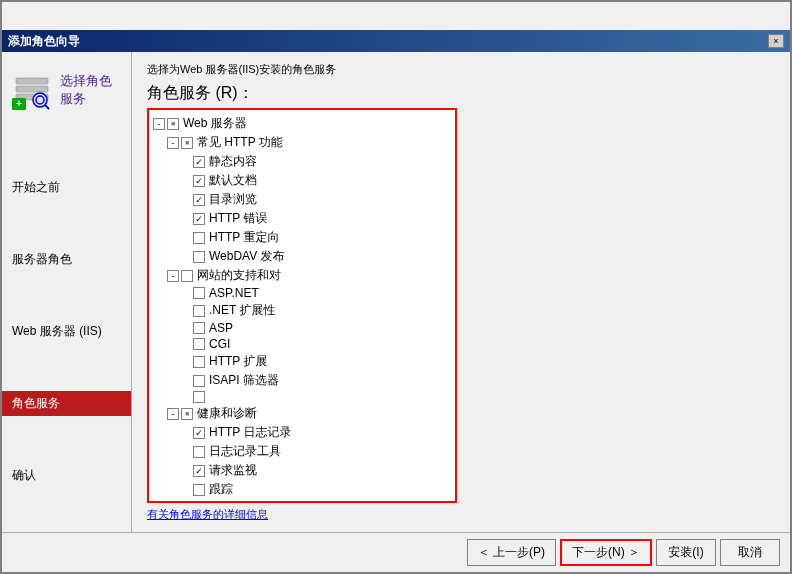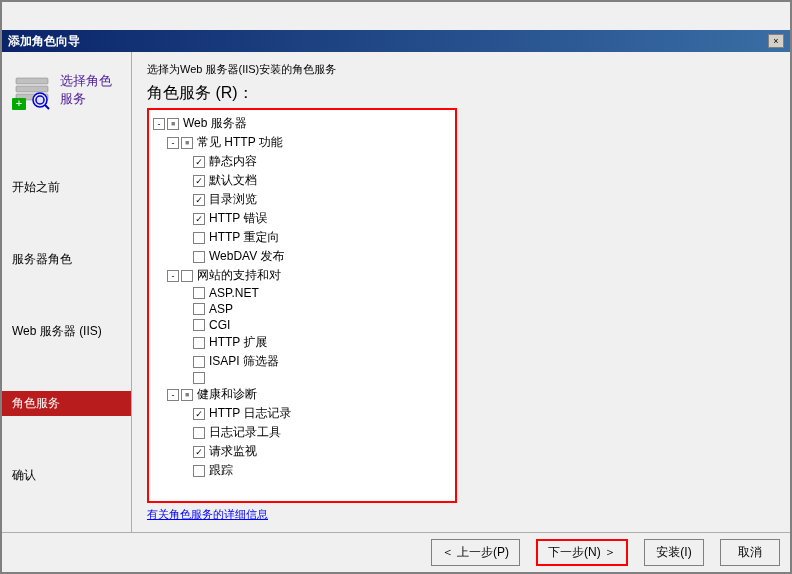--- a/index.html
+++ b/index.html
@@ -238,21 +238,21 @@
       font-size: 11px;
       cursor: pointer;
     }
 
     
     .bottom-bar {
       border-top: 1px solid #adadad;
       padding: 6px 10px;
       display: flex;
       justify-content: flex-end;
-      gap: 16px;
+      gap: 4px;
       background: #f0f0f0;
       flex-shrink: 0;
     }
 
     .btn {
       padding: 3px 10px;
       background: #f0f0f0;
       border: 1px solid #808080;
       font-size: 12px;
       font-family: "SimSun", "宋体", sans-serif;
@@ -386,20 +386,25 @@
                 </div>
                 <div class="tree-children">
                   <div class="tree-item">
                     <div class="spacer"></div>
                     <div class="tree-checkbox"></div>
                     <span class="tree-label">ASP.NET</span>
                   </div>
                   <div class="tree-item">
                     <div class="spacer"></div>
                     <div class="tree-checkbox"></div>
+                    <span class="tree-label">.NET 扩展性</span>
+                  </div>
+                  <div class="tree-item">
+                    <div class="spacer"></div>
+                    <div class="tree-checkbox"></div>
                     <span class="tree-label">ASP</span>
                   </div>
                   <div class="tree-item">
                     <div class="spacer"></div>
                     <div class="tree-checkbox"></div>
                     <span class="tree-label">CGI</span>
                   </div>
                   <div class="tree-item">
                     <div class="spacer"></div>
                     <div class="tree-checkbox"></div>

